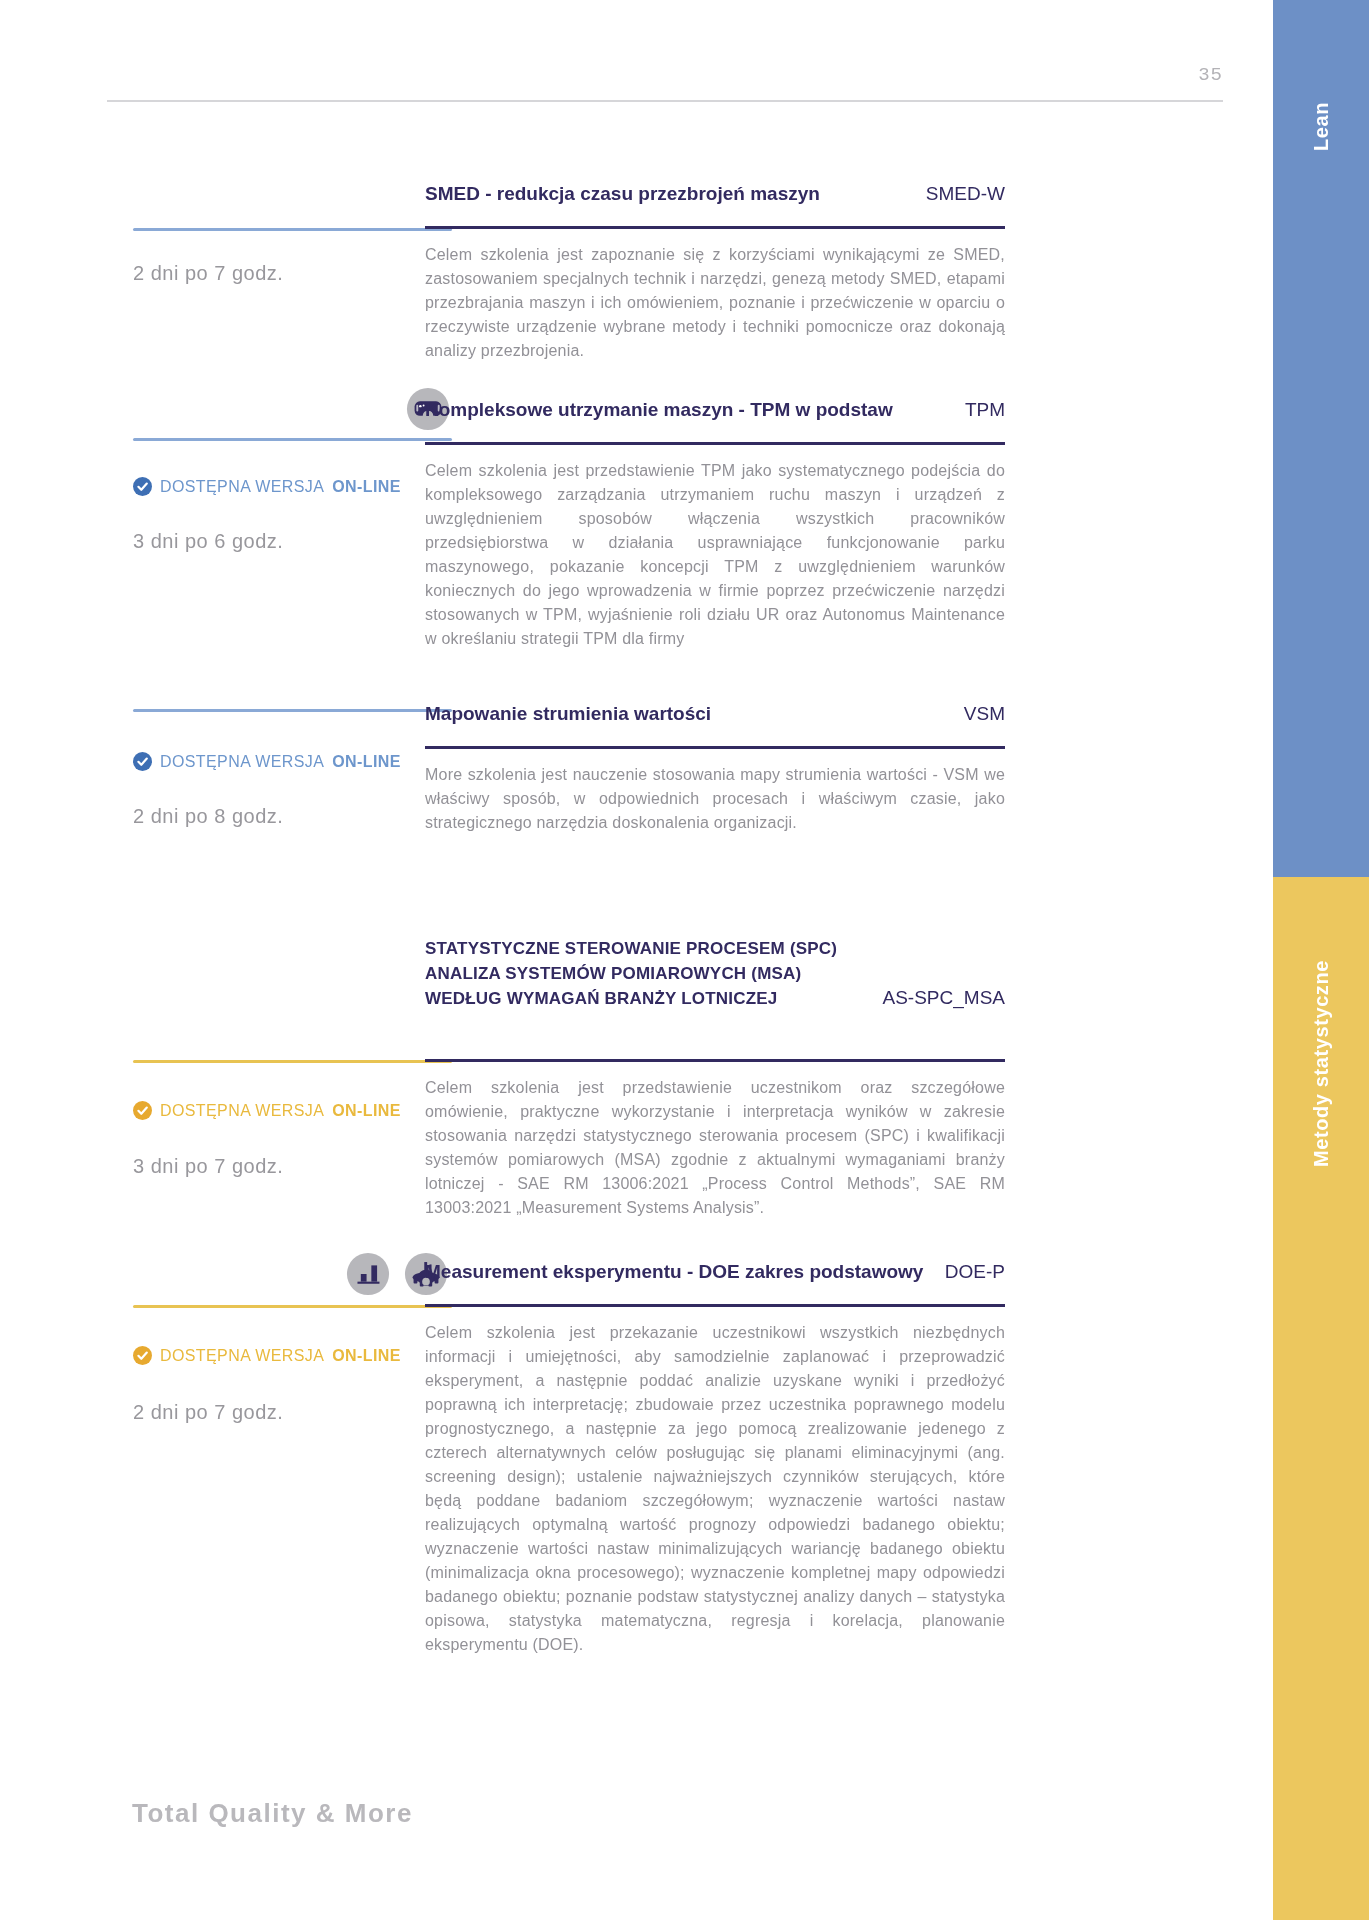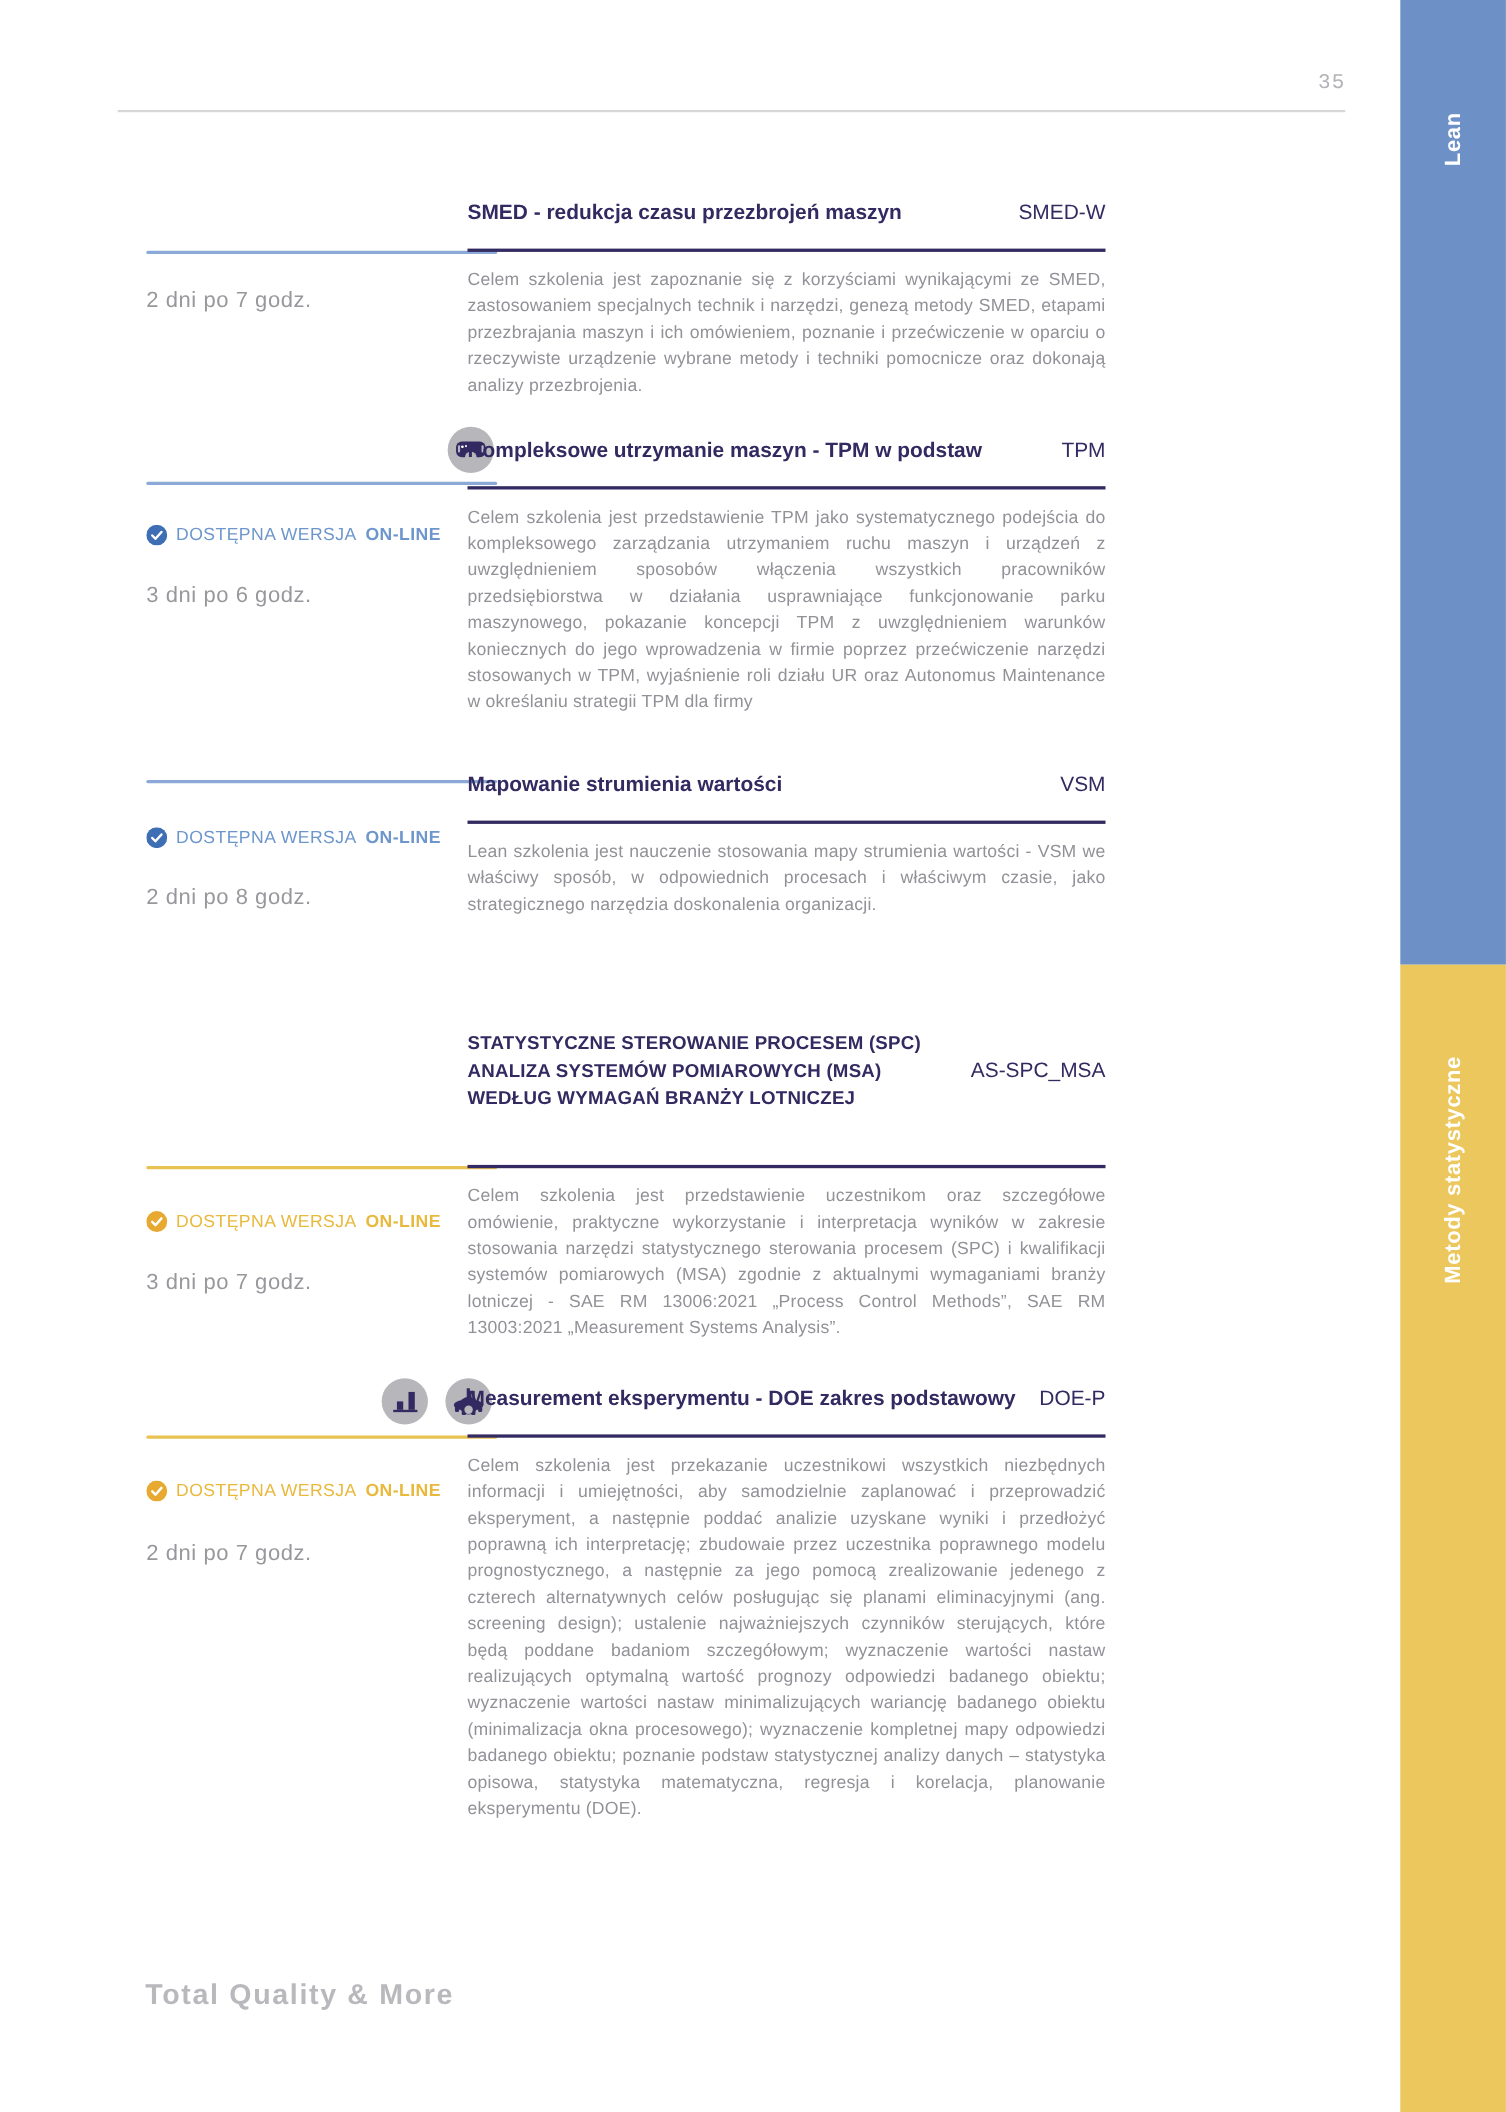--- a/index.html
+++ b/index.html
@@ -34,21 +34,21 @@
   .badge.yellow{color:#e9b93d;}
   .badge-check{width:19px;height:19px;flex:0 0 19px;display:inline-flex;}
   .badge.blue .badge-check svg circle{fill:#3e6fb4;}
   .badge.yellow .badge-check svg circle{fill:#e7a92f;}
 
   .icon-circle{position:absolute;width:44px;height:44px;}
   .icon-circle svg{display:block;}
 
   
   .course{position:absolute;left:425px;width:580px;}
-  .course-head{display:flex;justify-content:space-between;align-items:center;gap:18px;}
+  .course-head{display:flex;justify-content:space-between;align-items:flex-end;gap:18px;}
   .course-title{margin:0;font-size:19px;line-height:27px;font-weight:bold;color:#322a60;}
   .course--spc .course-title{font-size:17px;line-height:25px;max-width:460px;letter-spacing:0.2px;}
   .course-code{font-size:19px;line-height:27px;font-weight:normal;color:#322a60;white-space:nowrap;}
   .course-rule{height:3px;background:#322a60;margin-top:19px;}
   .course--spc .course-rule{margin-top:48px;}
   .course-desc{margin:14px 0 0 0;font-size:16px;line-height:24px;color:#929197;
     text-align:justify;letter-spacing:0.2px;}
 
   
   .footer{position:absolute;left:132px;top:1798px;font-size:26px;font-weight:bold;
@@ -176,21 +176,21 @@
     <div class="course-rule"></div>
     <p class="course-desc">Celem szkolenia jest przedstawienie TPM jako systematycznego podejścia do kompleksowego zarządzania utrzymaniem ruchu maszyn i urządzeń z uwzględnieniem sposobów włączenia wszystkich pracowników przedsiębiorstwa w działania usprawniające funkcjonowanie parku maszynowego, pokazanie koncepcji TPM z uwzględnieniem warunków koniecznych do jego wprowadzenia w firmie poprzez przećwiczenie narzędzi stosowanych w TPM, wyjaśnienie roli działu UR oraz Autonomus Maintenance w określaniu strategii TPM dla firmy</p>
   </section>
 
   <section class="course" style="top:700px">
     <div class="course-head">
       <h2 class="course-title">Mapowanie strumienia wartości</h2>
       <div class="course-code">VSM</div>
     </div>
     <div class="course-rule"></div>
-    <p class="course-desc">Lean szkolenia jest nauczenie stosowania mapy strumienia wartości - VSM we właściwy sposób, w odpowiednich procesach i właściwym czasie, jako strategicznego narzędzia doskonalenia organizacji.</p>
+    <p class="course-desc">More szkolenia jest nauczenie stosowania mapy strumienia wartości - VSM we właściwy sposób, w odpowiednich procesach i właściwym czasie, jako strategicznego narzędzia doskonalenia organizacji.</p>
   </section>
 
   <section class="course course--spc" style="top:936px">
     <div class="course-head">
       <h2 class="course-title">STATYSTYCZNE STEROWANIE PROCESEM (SPC) ANALIZA SYSTEMÓW POMIAROWYCH (MSA) WEDŁUG WYMAGAŃ BRANŻY LOTNICZEJ</h2>
       <div class="course-code">AS-SPC_MSA</div>
     </div>
     <div class="course-rule"></div>
     <p class="course-desc">Celem szkolenia jest przedstawienie uczestnikom oraz szczegółowe omówienie, praktyczne wykorzystanie i interpretacja wyników w zakresie stosowania narzędzi statystycznego sterowania procesem (SPC) i kwalifikacji systemów pomiarowych (MSA) zgodnie z aktualnymi wymaganiami branży lotniczej - SAE RM 13006:2021 „Process Control Methods”, SAE RM 13003:2021 „Measurement Systems Analysis”.</p>
   </section>

